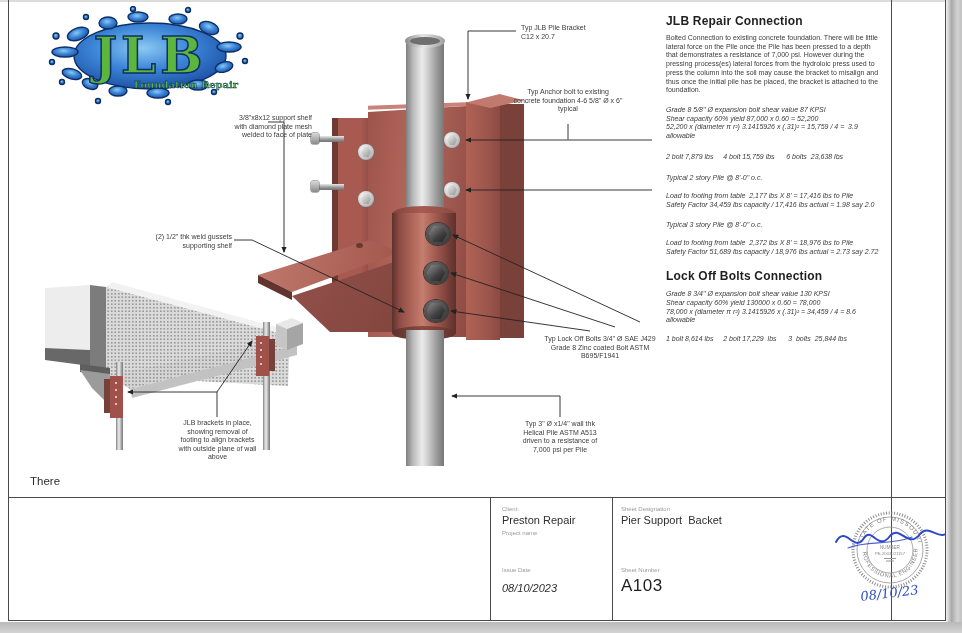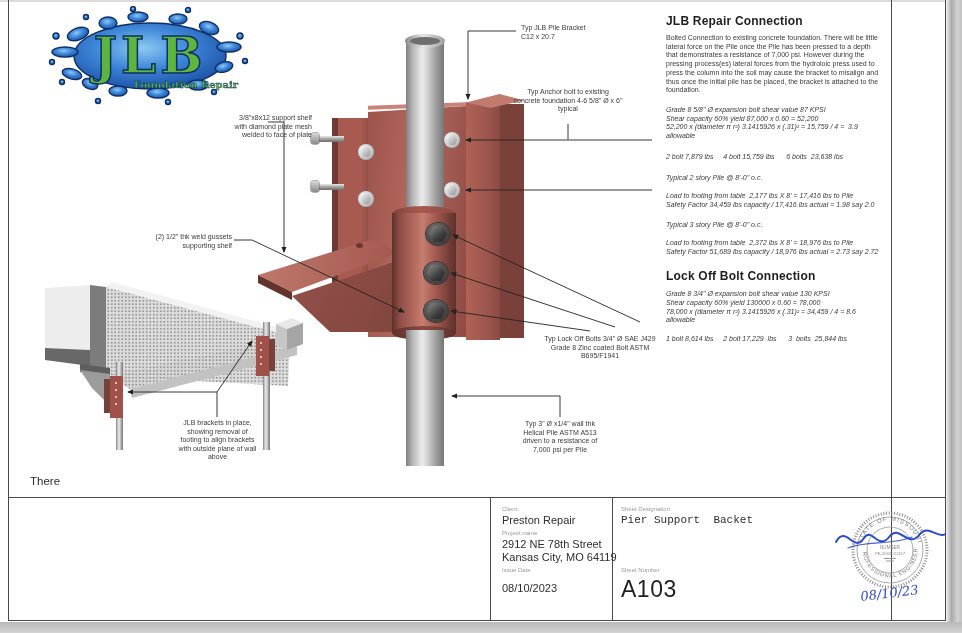--- a/index.html
+++ b/index.html
@@ -50,21 +50,21 @@
   .stipple { background-image:radial-gradient(circle, rgba(80,80,80,.5) .6px, transparent .9px);
              background-size:3.5px 3.5px; }
   .dot { position:absolute; width:2px; height:2px; border-radius:50%; background:#e8e8e8; }
 
   
   .services { position:absolute; left:18px; top:512px; font-size:13px; font-weight:700;
               letter-spacing:.4px; color:#2b2b2b; }
   .address  { position:absolute; left:18px; top:545px; font-size:12px; line-height:15px; color:#222; }
   .tb-label { position:absolute; font-size:6px; color:#9a9a9a; }
   .tb-value { position:absolute; font-size:11px; color:#2e2e2e; }
-  .sheet-number { position:absolute; font-size:23px; color:#1f1f1f; letter-spacing:.5px; }
+  .sheet-number { position:absolute; font-size:17px; color:#1f1f1f; letter-spacing:.5px; }
 </style>
 </head>
 <body>
 
 <div class="page">
 
   <div class="abs scan-top"></div>
 
   <svg class="abs" style="left:38px;top:6px;" width="228" height="102" viewBox="0 0 228 102">
     <defs>
@@ -259,46 +259,44 @@
     <div class="calc mt11">Grade 8 5/8" Ø expansion bolt shear value 87 KPSI</div>
     <div class="calc">Shear capacity 60% yield 87,000 x 0.60 = 52,200</div>
     <div class="calc">52,200 x (diameter π r²) 3.1415926 x (.31)² = 15,759 / 4 =  3.9 allowable</div>
     <div class="calc mt13">2 bolt 7,879 lbs     4 bolt 15,759 lbs      6 bolts  23,638 lbs</div>
     <div class="calc mt12">Typical 2 story Pile @ 8'-0" o.c.</div>
     <div class="calc mt10">Load to footing from table  2,177 lbs X 8' = 17,416 lbs to Pile</div>
     <div class="calc">Safety Factor 34,459 lbs capacity / 17,416 lbs actual = 1.98 say 2.0</div>
     <div class="calc mt11">Typical 3 story Pile @ 8'-0" o.c.</div>
     <div class="calc mt10">Load to footing from table  2,372 lbs X 8' = 18,976 lbs to Pile</div>
     <div class="calc">Safety Factor 51,689 lbs capacity / 18,976 lbs actual = 2.73 say 2.72</div>
-    <h3 class="mt13">Lock Off Bolt Connection</h3>
+    <h3 class="mt13">Lock Off Bolts Connection</h3>
     <div class="calc mt7">Grade 8 3/4" Ø expansion bolt shear value 130 KPSI</div>
     <div class="calc">Shear capacity 60% yield 130000 x 0.60 = 78,000</div>
     <div class="calc">78,000 x (diameter π r²) 3.1415926 x (.31)² = 34,459 / 4 = 8.6 allowable</div>
     <div class="calc mt10">1 bolt 8,614 lbs     2 bolt 17,229  lbs      3  bolts  25,844 lbs</div>
   </div>
 
   <div class="line" style="left:8px;top:0;width:1px;height:621px;"></div>
   <div class="line" style="left:945px;top:0;width:1px;height:621px;"></div>
   <div class="line" style="left:891px;top:0;width:1px;height:621px;"></div>
   <div class="line" style="left:8px;top:497px;width:938px;height:1px;"></div>
   <div class="line" style="left:8px;top:620px;width:938px;height:1px;"></div>
   <div class="line" style="left:490px;top:497px;width:1px;height:124px;"></div>
   <div class="line" style="left:612px;top:497px;width:1px;height:124px;"></div>
 
 
   <div class="tb-label" style="left:502px;top:506px;">Client:</div>
   <div class="tb-value" style="left:502px;top:514px;">Preston Repair</div>
   <div class="tb-label" style="left:502px;top:530px;">Project name</div>
-  <div class="tb-value pre" style="left:502px;top:538px;line-height:13px;">2912 NE 78th Street
-Kansas City, MO 64119</div>
   <div class="tb-label" style="left:502px;top:567px;">Issue Date</div>
-  <div class="tb-value" style="left:502px;top:582px;">08/10/2023</div>
+  <div class="tb-value" style="left:502px;top:582px;font-style:italic;">08/10/2023</div>
 
   <div class="tb-label" style="left:621px;top:506px;">Sheet Designation</div>
-  <div class="tb-value prew" style="left:621px;top:514px;font-family:Liberation Mono, monospace;">Pier Support  Backet</div>
+  <div class="tb-value prew" style="left:621px;top:514px;">Pier Support  Backet</div>
   <div class="tb-label" style="left:621px;top:567px;">Sheet Number</div>
   <div class="sheet-number" style="left:621px;top:576px;">A103</div>
 
   <svg class="abs" style="left:828px;top:496px;" width="132" height="128" viewBox="0 0 132 128">
     <circle cx="62" cy="54" r="37" fill="none" stroke="#8d8d8d" stroke-width="3" stroke-dasharray="1 1.7"></circle>
     <circle cx="62" cy="54" r="33" fill="none" stroke="#949494" stroke-width="0.8"></circle>
     <circle cx="62" cy="54" r="23" fill="none" stroke="#949494" stroke-width="0.8"></circle>
     <defs>
       <path id="arcT" d="M 33,54 A 29,29 0 0 1 91,54"></path>
       <path id="arcB" d="M 34.5,54 A 27.5,27.5 0 0 0 89.5,54"></path>

